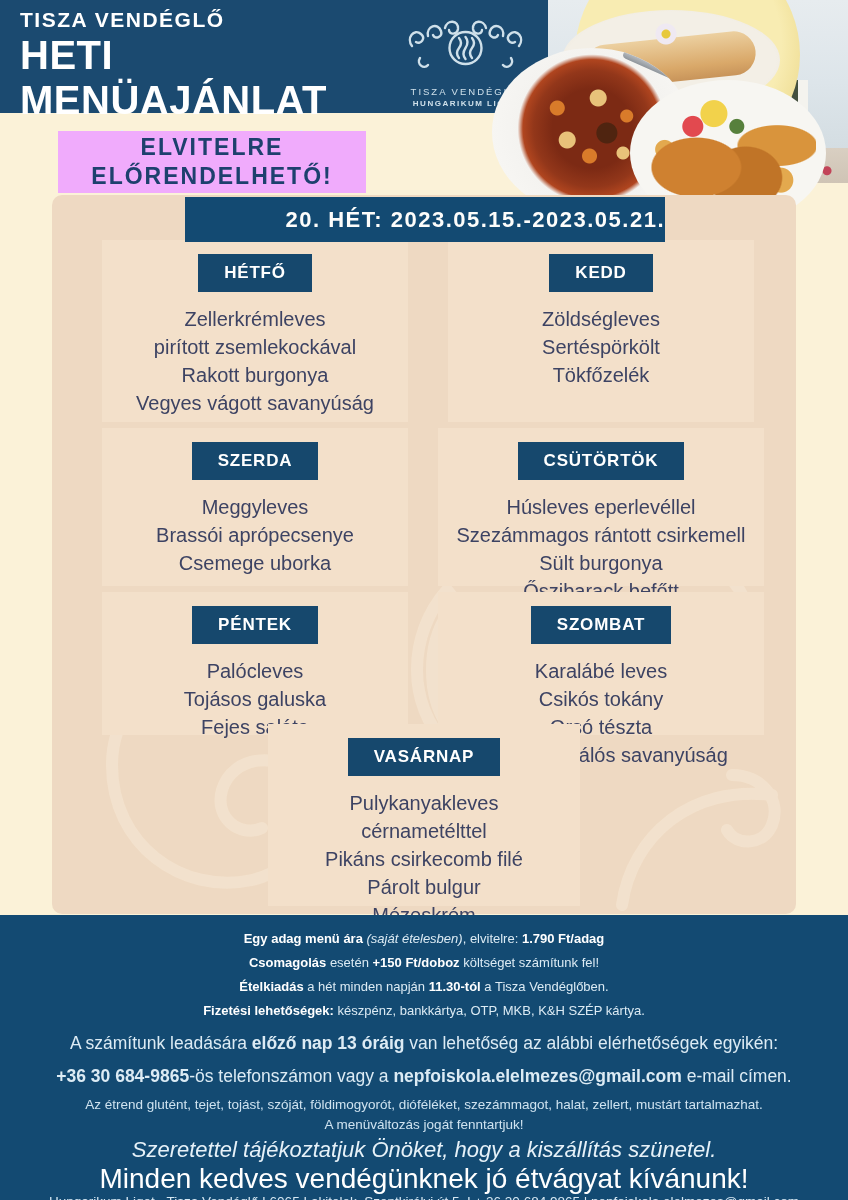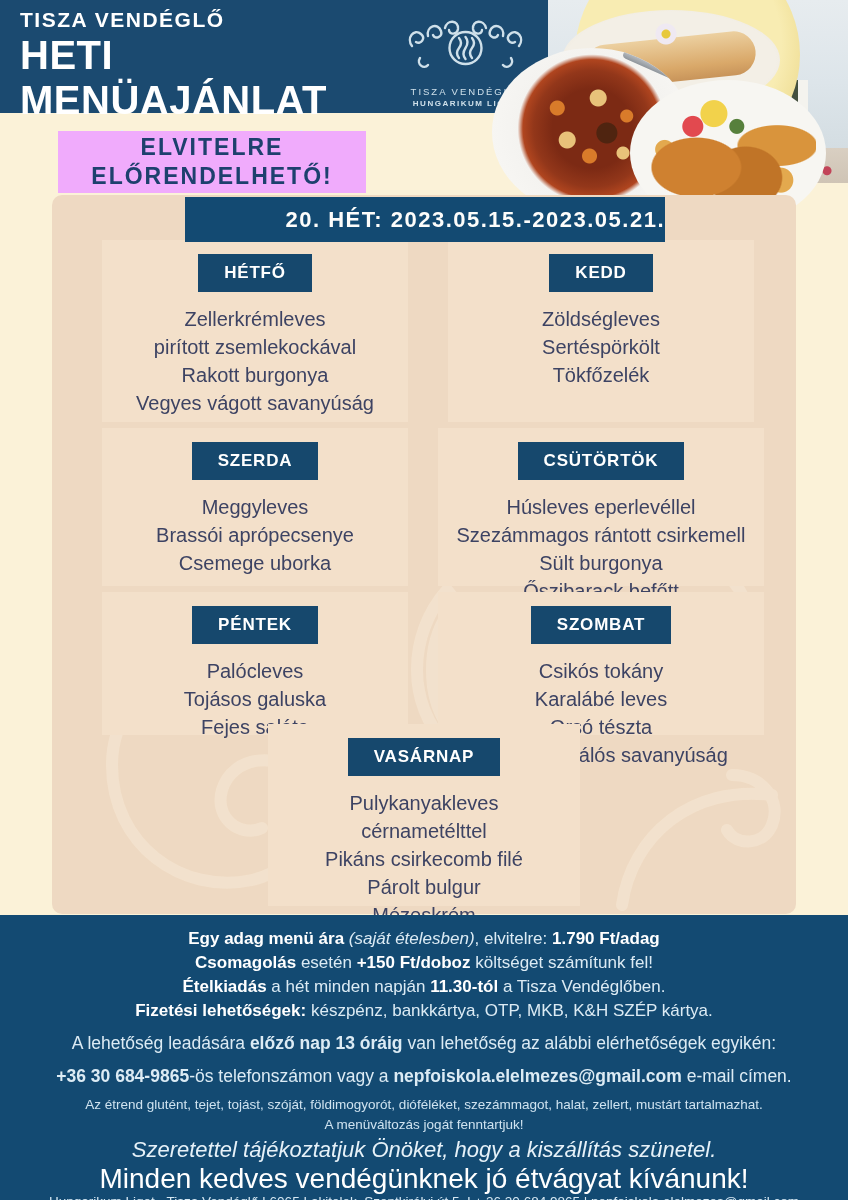--- a/index.html
+++ b/index.html
@@ -92,21 +92,21 @@
   .pos-kedd      { left:448px; top:240px; width:306px; height:182px; }
   .pos-szerda    { left:102px; top:428px; width:306px; height:158px; }
   .pos-csutortok { left:438px; top:428px; width:326px; height:158px; }
   .pos-pentek    { left:102px; top:592px; width:306px; height:143px; }
   .pos-szombat   { left:438px; top:592px; width:326px; height:143px; }
   .pos-vasarnap  { left:268px; top:724px; width:312px; height:182px; }
 
   
   .footer { position:absolute; left:0; top:915px; width:848px; height:285px; background:#134a72;
     display:flex; flex-direction:column; align-items:center; padding-top:12px; color:#dcebf4; }
-  .f-line { font-size:17px; line-height:24px; }
+  .f-line { font-size:13px; line-height:24px; }
   .f-line b { color:#ffffff; }
   .f-order { font-size:17.5px; line-height:26px; margin-top:7px; }
   .f-small { font-size:13.5px; line-height:20px; color:#cfe3f0; }
   .f-small-group { margin-top:6px; }
   .f-delivery { font-size:22px; line-height:24px; font-style:italic; color:#e6f1f8; margin-top:3px; }
   .f-wish { font-size:28px; line-height:30px; color:#ffffff; margin-top:2px; }
   .f-address { font-size:13.5px; color:#d5e7f2; margin-top:auto; padding-bottom:8px; }
 </style>
 </head>
 <body>
@@ -223,22 +223,22 @@
     <div class="day-header"><span>PÉNTEK</span></div>
     <div class="day-items">
         <div class="menu-item">Palócleves</div>
         <div class="menu-item">Tojásos galuska</div>
         <div class="menu-item">Fejes saláta</div>
       </div>
   </div>
   <div class="day-block pos-szombat">
     <div class="day-header"><span>SZOMBAT</span></div>
     <div class="day-items">
+        <div class="menu-item">Karalábé leves</div>
         <div class="menu-item">Csikós tokány</div>
-        <div class="menu-item">Karalábé leves</div>
         <div class="menu-item">Orsó tészta</div>
         <div class="menu-item">Vegyes dobálós savanyúság</div>
       </div>
   </div>
   <div class="day-block pos-vasarnap">
     <div class="day-header"><span>VASÁRNAP</span></div>
     <div class="day-items">
         <div class="menu-item">Pulykanyakleves</div>
         <div class="menu-item">cérnametélttel</div>
         <div class="menu-item">Pikáns csirkecomb filé</div>
@@ -254,21 +254,21 @@
     <div class="f-line">
       <b>Csomagolás</b><span> esetén </span><b>+150 Ft/doboz</b><span> költséget számítunk fel!</span>
     </div>
     <div class="f-line">
       <b>Ételkiadás</b><span> a hét minden napján </span><b>11.30-tól</b><span> a Tisza Vendéglőben.</span>
     </div>
     <div class="f-line">
       <b>Fizetési lehetőségek:</b><span> készpénz, bankkártya, OTP, MKB, K&amp;H SZÉP kártya.</span>
     </div>
     <div class="f-order">
-      <span>A lehetőség leadására </span><b>előző nap 13 óráig</b><span> van lehetőség az alábbi elérhetőségek egyikén:</span>
+      <span>A számítunk leadására </span><b>előző nap 13 óráig</b><span> van lehetőség az alábbi elérhetőségek egyikén:</span>
     </div>
     <div class="f-order">
       <b>+36 30 684-9865</b><span>-ös telefonszámon vagy a </span><b>nepfoiskola.elelmezes@gmail.com</b><span> e-mail címen.</span>
     </div>
     <div class="f-small f-small-group">Az étrend glutént, tejet, tojást, szóját, földimogyorót, dióféléket, szezámmagot, halat, zellert, mustárt tartalmazhat.</div>
     <div class="f-small">A menüváltozás jogát fenntartjuk!</div>
     <div class="f-delivery">Szeretettel tájékoztatjuk Önöket, hogy  a kiszállítás szünetel.</div>
     <div class="f-wish">Minden kedves vendégünknek jó étvágyat kívánunk!</div>
     <div class="f-address">Hungarikum Liget - Tisza Vendéglő I 6065 Lakitelek, Szentkirályi út 5.  I + 36 30 684 9865 | nepfoiskola.elelmezes@gmail.com</div>
   </div>

